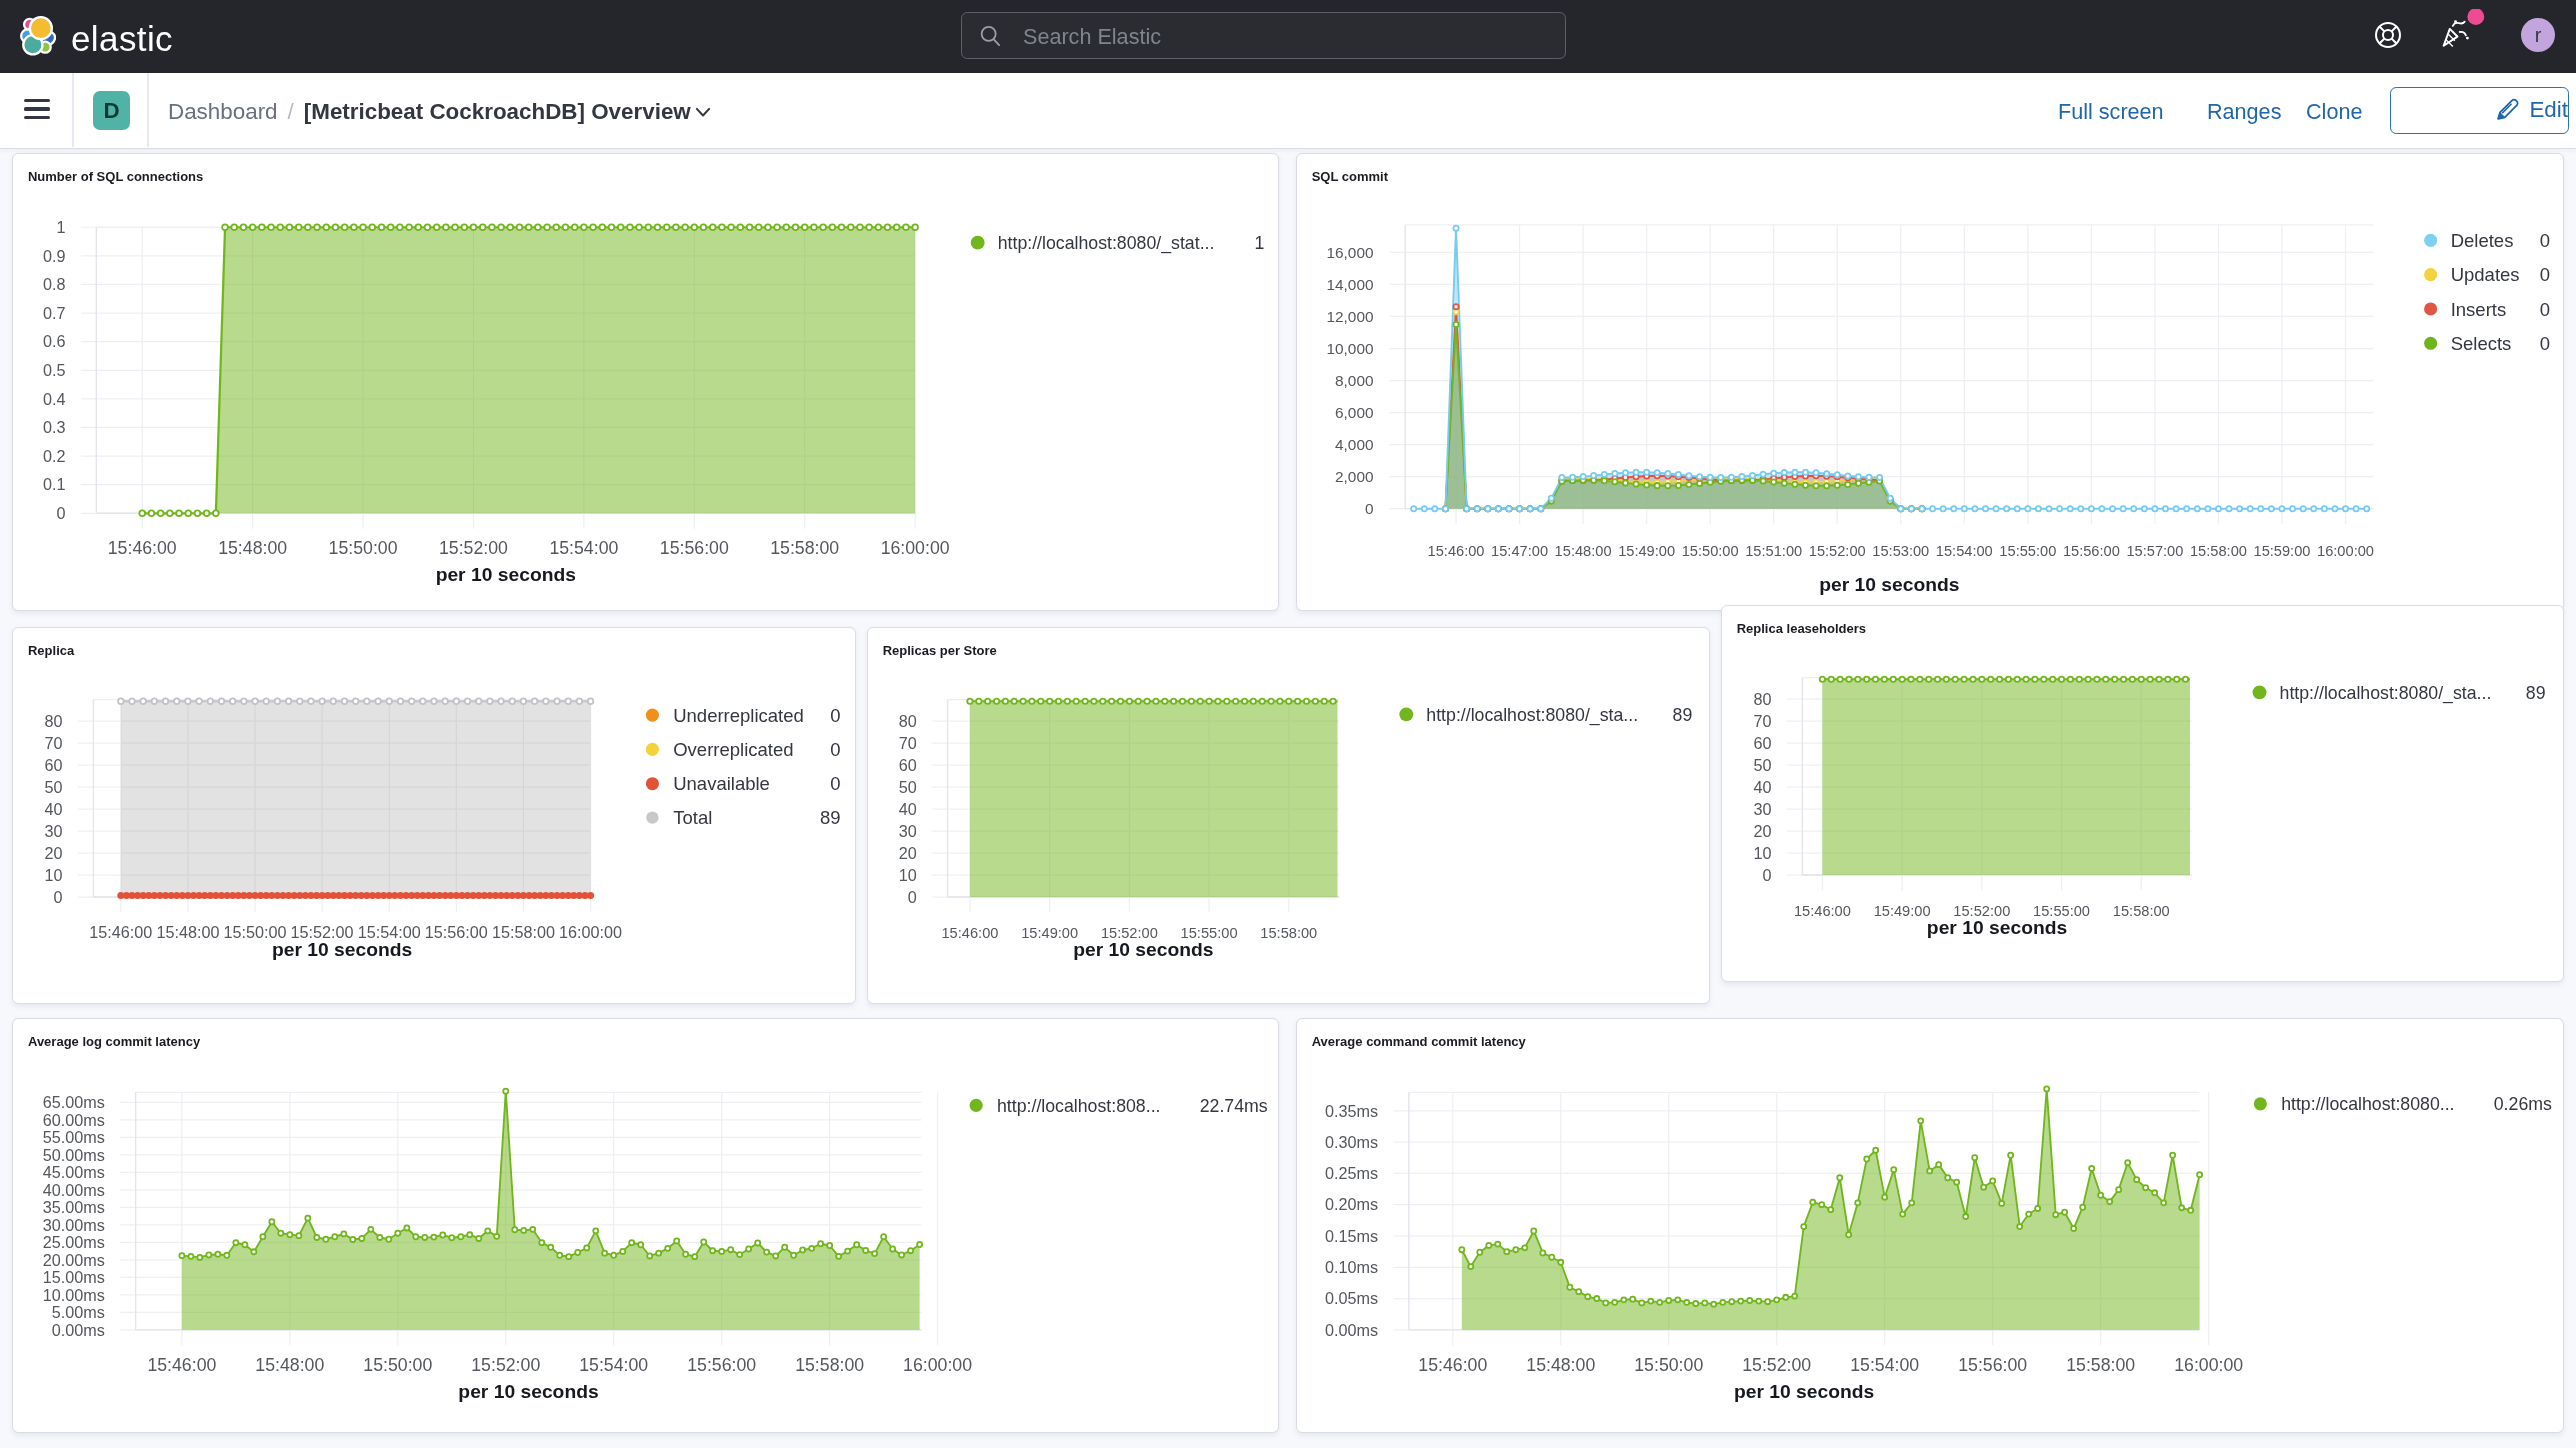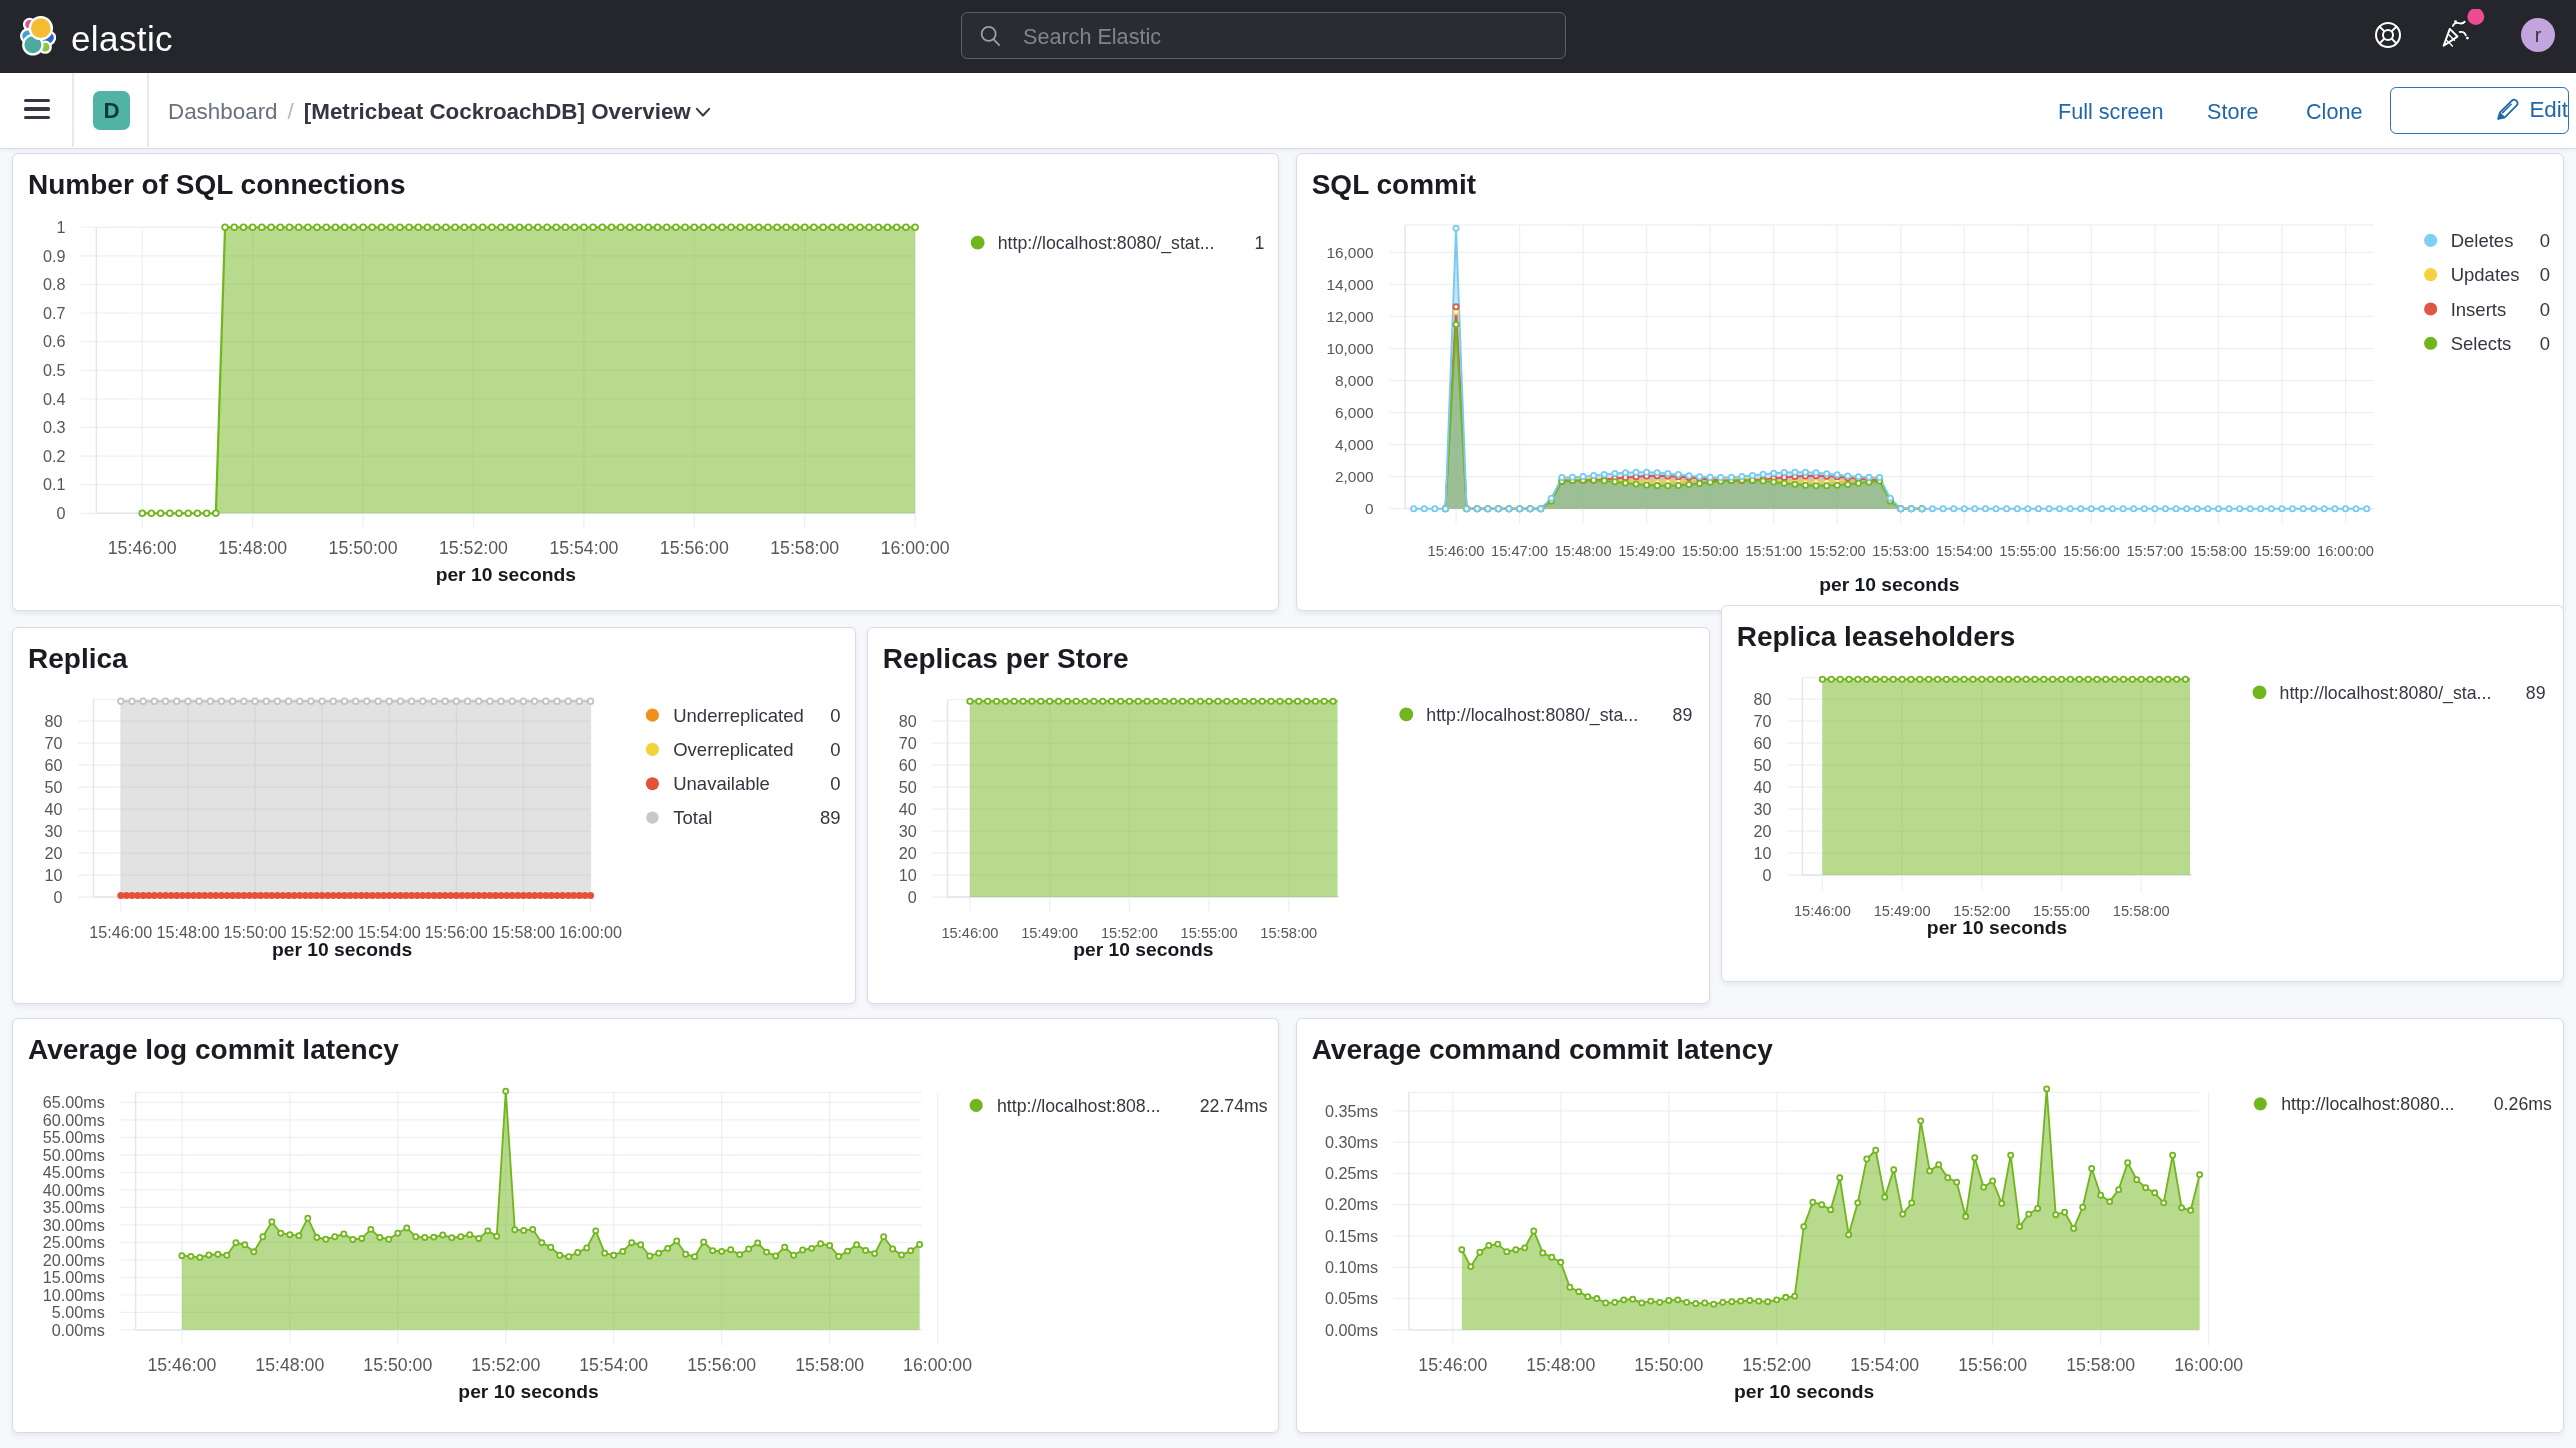--- a/index.html
+++ b/index.html
@@ -12,21 +12,21 @@
 .burger { position:absolute; left:24px; top:25.5px; width:25.5px; }
 .burger div { height:3.5px; background:#343741; border-radius:1.5px; margin-bottom:5px; }
 .vdiv { position:absolute; top:0px; width:1.5px; height:74px; background:#e6e9f0; }
 .dbadge { position:absolute; left:93px; top:18px; width:37px; height:39px; border-radius:7px; background:#50b3a5; color:#0d3a33; font-size:22.4px; font-weight:bold; text-align:center; line-height:39px; }
 .crumbs { position:absolute; left:168px; top:25.5px; font-size:22.4px; color:#69707d; white-space:nowrap; }
 .crumbs .sep { color:#b3bac6; padding:0 10px; }
 .crumbs b { color:#343741; font-weight:600; }
 .hlinks { position:absolute; top:26px; font-size:21.6px; color:#1f66ab; }
 .editbtn { position:absolute; left:2390px; top:14px; width:179px; height:47px; border:1.9px solid #2673b8; border-radius:6.2px; color:#1f66ab; font-size:22.4px; font-weight:500; text-align:right; line-height:43px; background:#fff; }
 .panel { position:absolute; background:#fff; border:1.5px solid #d8dce6; border-radius:6.2px; box-shadow:0 2.3px 5.4px rgba(80,90,120,0.09); }
-.ptitle { position:absolute; left:14.7px; top:14.7px; font-size:28px; font-weight:bold; color:#1a1c21; }
+.ptitle { position:absolute; left:14.7px; top:14.7px; font-size:13px; font-weight:bold; color:#1a1c21; }
 </style></head>
 <body>
 <div class="topbar">
 <svg width="37" height="41" viewBox="0 0 48 53" xmlns="http://www.w3.org/2000/svg" style="position:absolute;left:19px;top:16px">
 <g stroke="#fff" stroke-width="3">
 <circle cx="13.8" cy="10.8" r="7.2" fill="#db4f90"></circle>
 <circle cx="11.4" cy="25.7" r="8.6" fill="#449fdc"></circle>
 <ellipse cx="37.7" cy="28.7" rx="9.2" ry="8.4" fill="#3268c2" transform="rotate(-32 37.7 28.7)"></ellipse>
 <circle cx="33.9" cy="40.3" r="7.2" fill="#8cc63e"></circle>
 <circle cx="18" cy="37.3" r="12.5" fill="#4aab9e"></circle>
@@ -71,21 +71,21 @@
       <div></div>
     </div>
 <div class="vdiv" style="left:72px"></div>
 <div class="dbadge">D</div>
 <div class="vdiv" style="left:147px"></div>
 <div class="crumbs">Dashboard<span class="sep">/</span><b>[Metricbeat CockroachDB] Overview</b></div>
 <svg width="20" height="20" viewBox="0 0 26 26" style="position:absolute;left:693px;top:28.5px">
 <polyline points="5,9 13,17.5 21,9" fill="none" stroke="#343741" stroke-width="2.6" stroke-linecap="round" stroke-linejoin="round"></polyline>
 </svg>
 <div class="hlinks" style="left:2058px">Full screen</div>
-<div class="hlinks" style="left:2207px">Store</div>
+<div class="hlinks" style="left:2207px">Ranges</div>
 <div class="hlinks" style="left:2306px">Clone</div>
 <div class="editbtn"><svg width="25" height="25" viewBox="0 0 16 16" style="vertical-align:-4.6px;margin-right:9.3px">
 <path d="M2 14 L3.2 9.9 L10.8 2.3 a1.9 1.9 0 0 1 2.7 0 l0.4 0.4 a1.9 1.9 0 0 1 0 2.7 L6.3 13 Z" fill="none" stroke="#1f66ab" stroke-width="1.15" stroke-linejoin="round"></path>
 <path d="M2 14 L3.2 9.9 L5.2 12 L6.3 13 Z" fill="#1f66ab" stroke="#1f66ab" stroke-width="0.6" stroke-linejoin="round"></path>
 <line x1="4.6" y1="10.3" x2="10.6" y2="4.3" stroke="#1f66ab" stroke-width="1.0"></line>
 </svg>Edit</div>
 </div>
 <div class="panel" style="left:12.3px;top:153px;width:1267px;height:458px">
 <div class="ptitle">Number of SQL connections</div>
     <svg width="1267" height="458" viewBox="0 0 1643 594" xmlns="http://www.w3.org/2000/svg" style="position:absolute;left:0;top:0">

